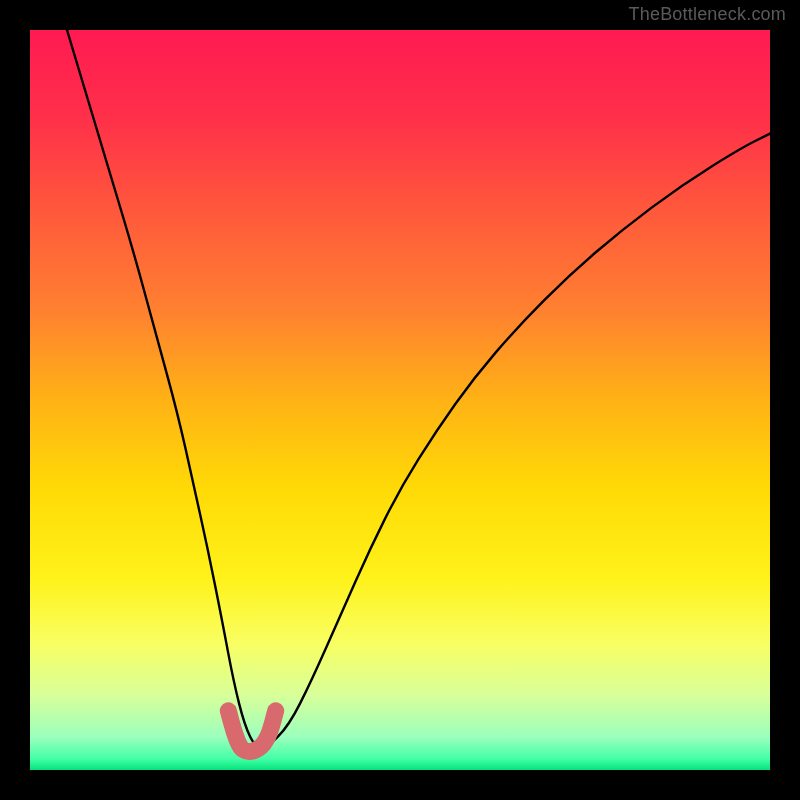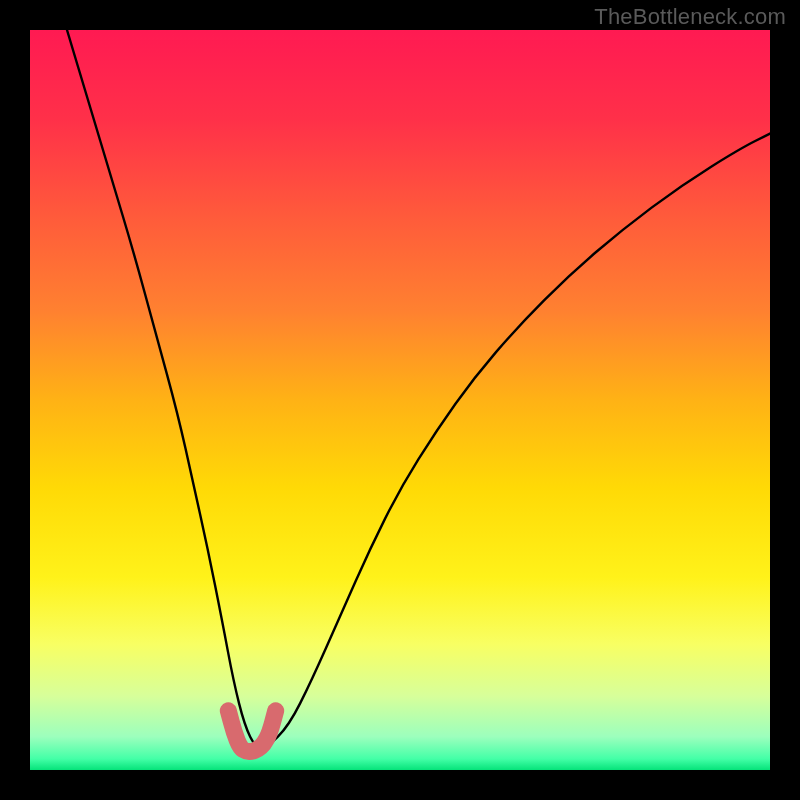--- a/index.html
+++ b/index.html
@@ -26,21 +26,21 @@
   .curve-svg {
     position: absolute;
     inset: 0;
     width: 740px;
     height: 740px;
   }
   .watermark {
     position: absolute;
     top: 4px;
     right: 14px;
-    font-size: 22px;
+    font-size: 18px;
     font-weight: 500;
     color: #5a5a5a;
     letter-spacing: 0.2px;
   }
 </style>
 </head>
 <body>
 
 <div class="watermark">TheBottleneck.com</div>
 

